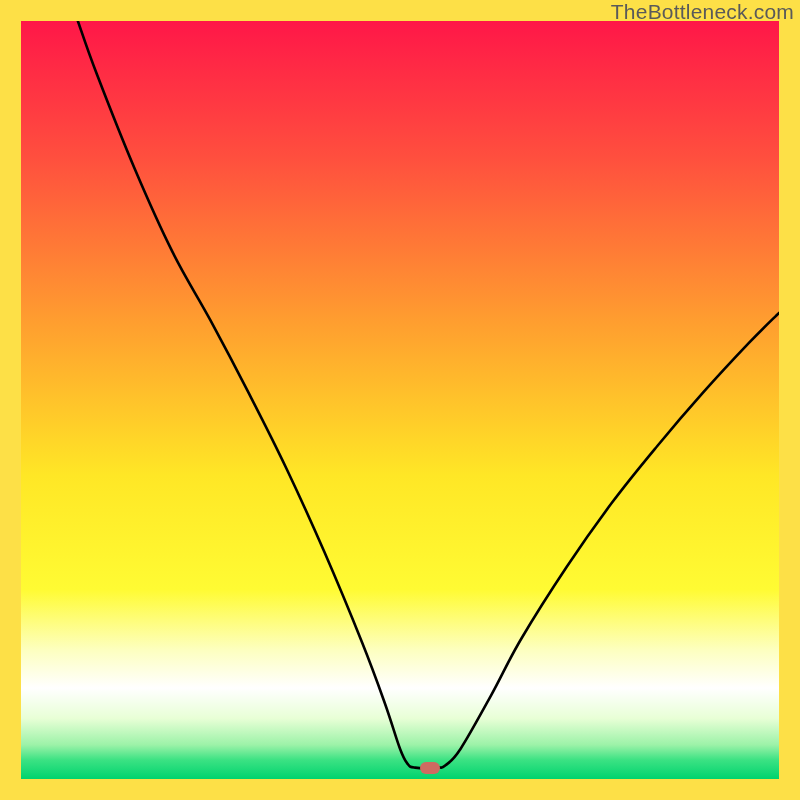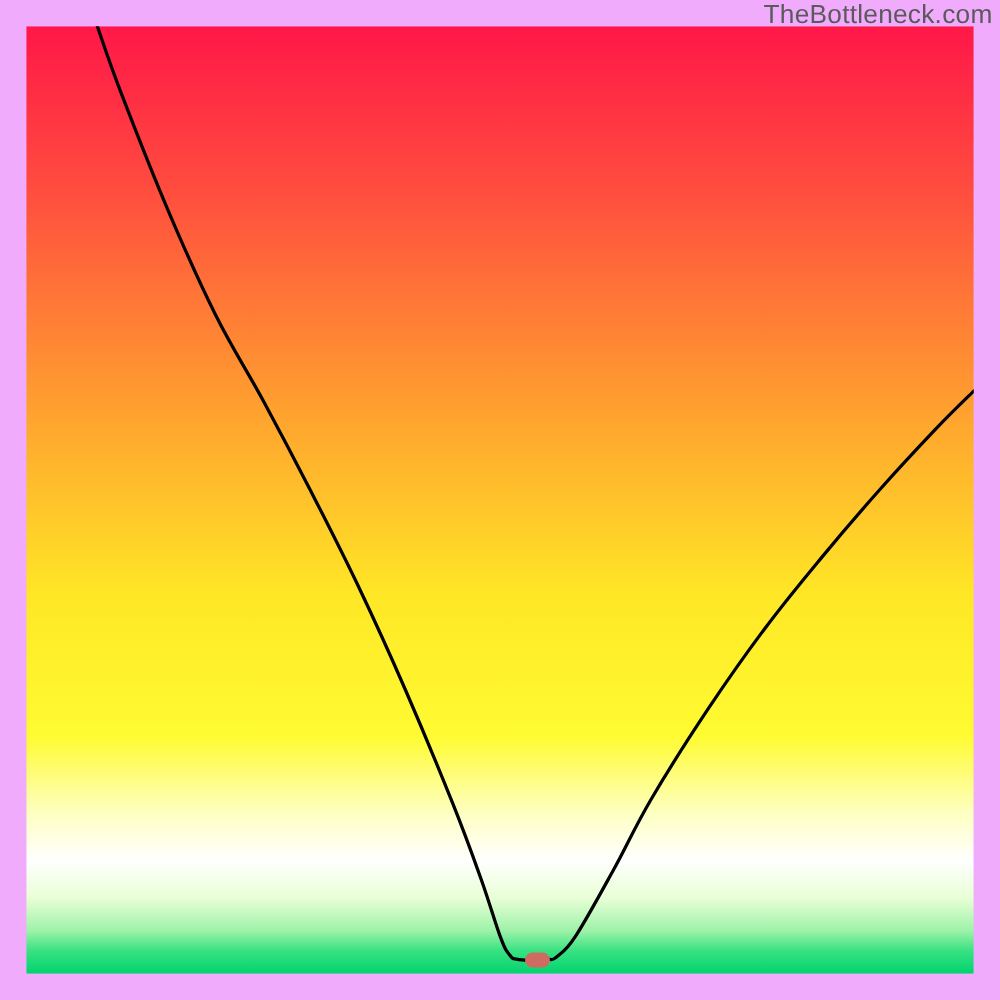--- a/index.html
+++ b/index.html
@@ -8,21 +8,21 @@
     width: 800px;
     height: 800px;
     overflow: hidden;
     background: #000;
     font-family: Arial, Helvetica, sans-serif;
   }
   .frame {
     position: relative;
     width: 800px;
     height: 800px;
-    background: #f0abfc;
+    background: #fde047;
   }
   .plot {
     position: absolute;
     left: 21px;
     top: 21px;
     width: 758px;
     height: 758px;
   }
   .watermark {
     position: absolute;

